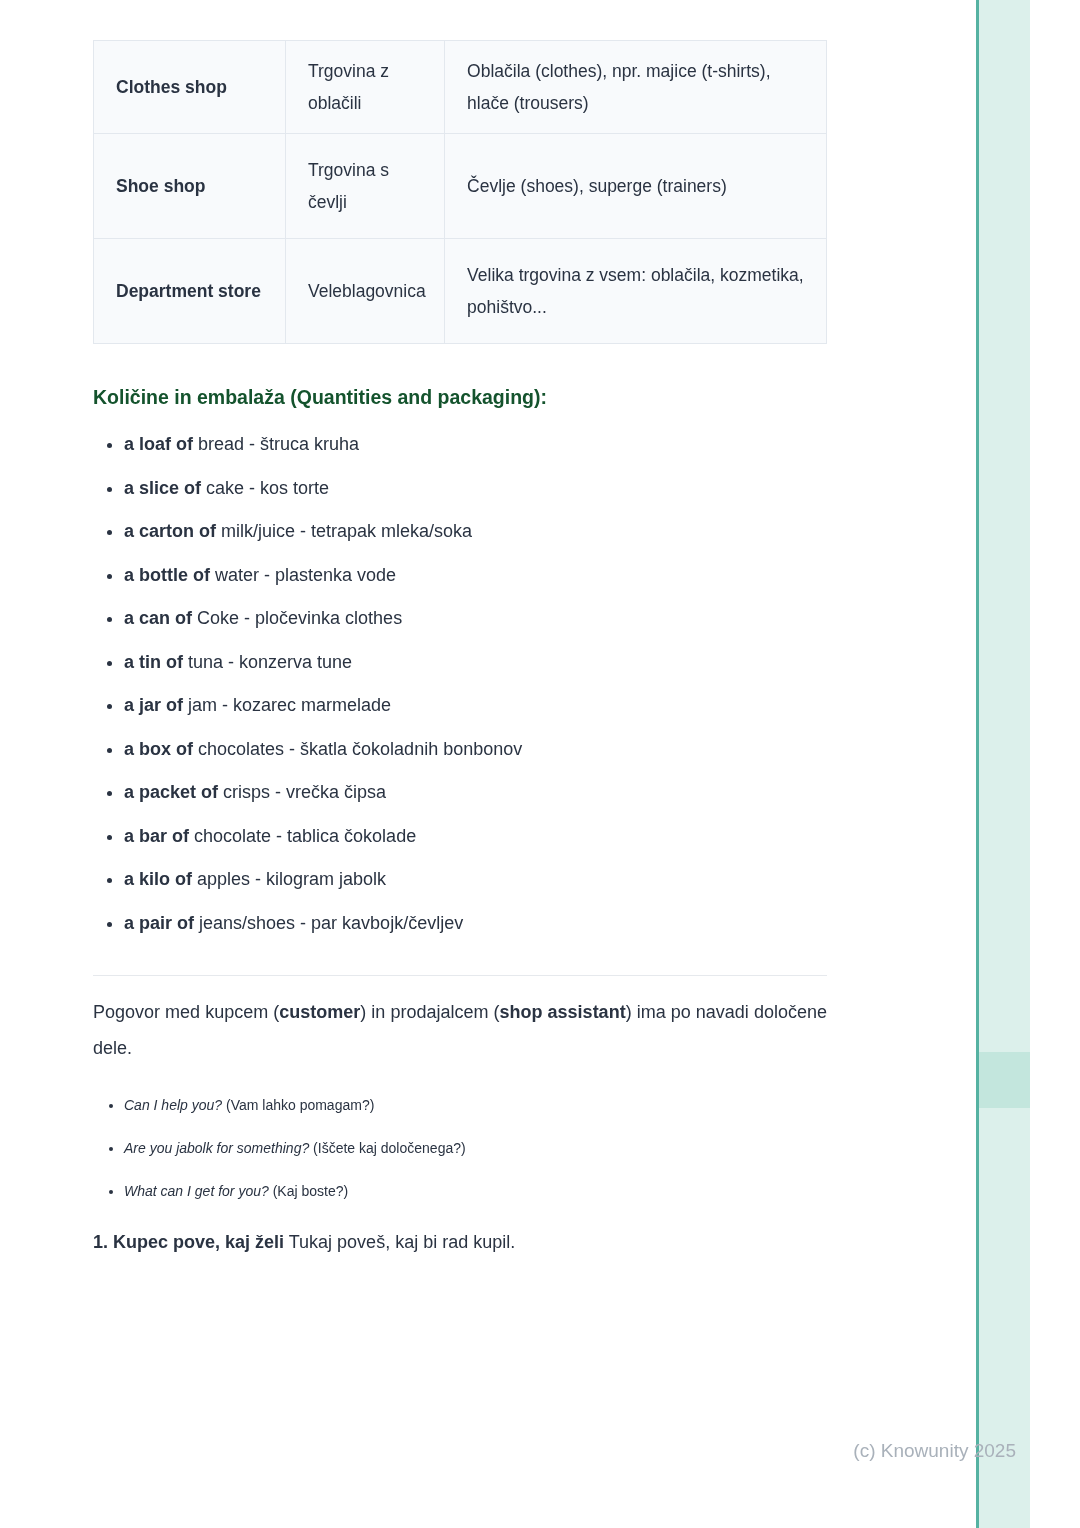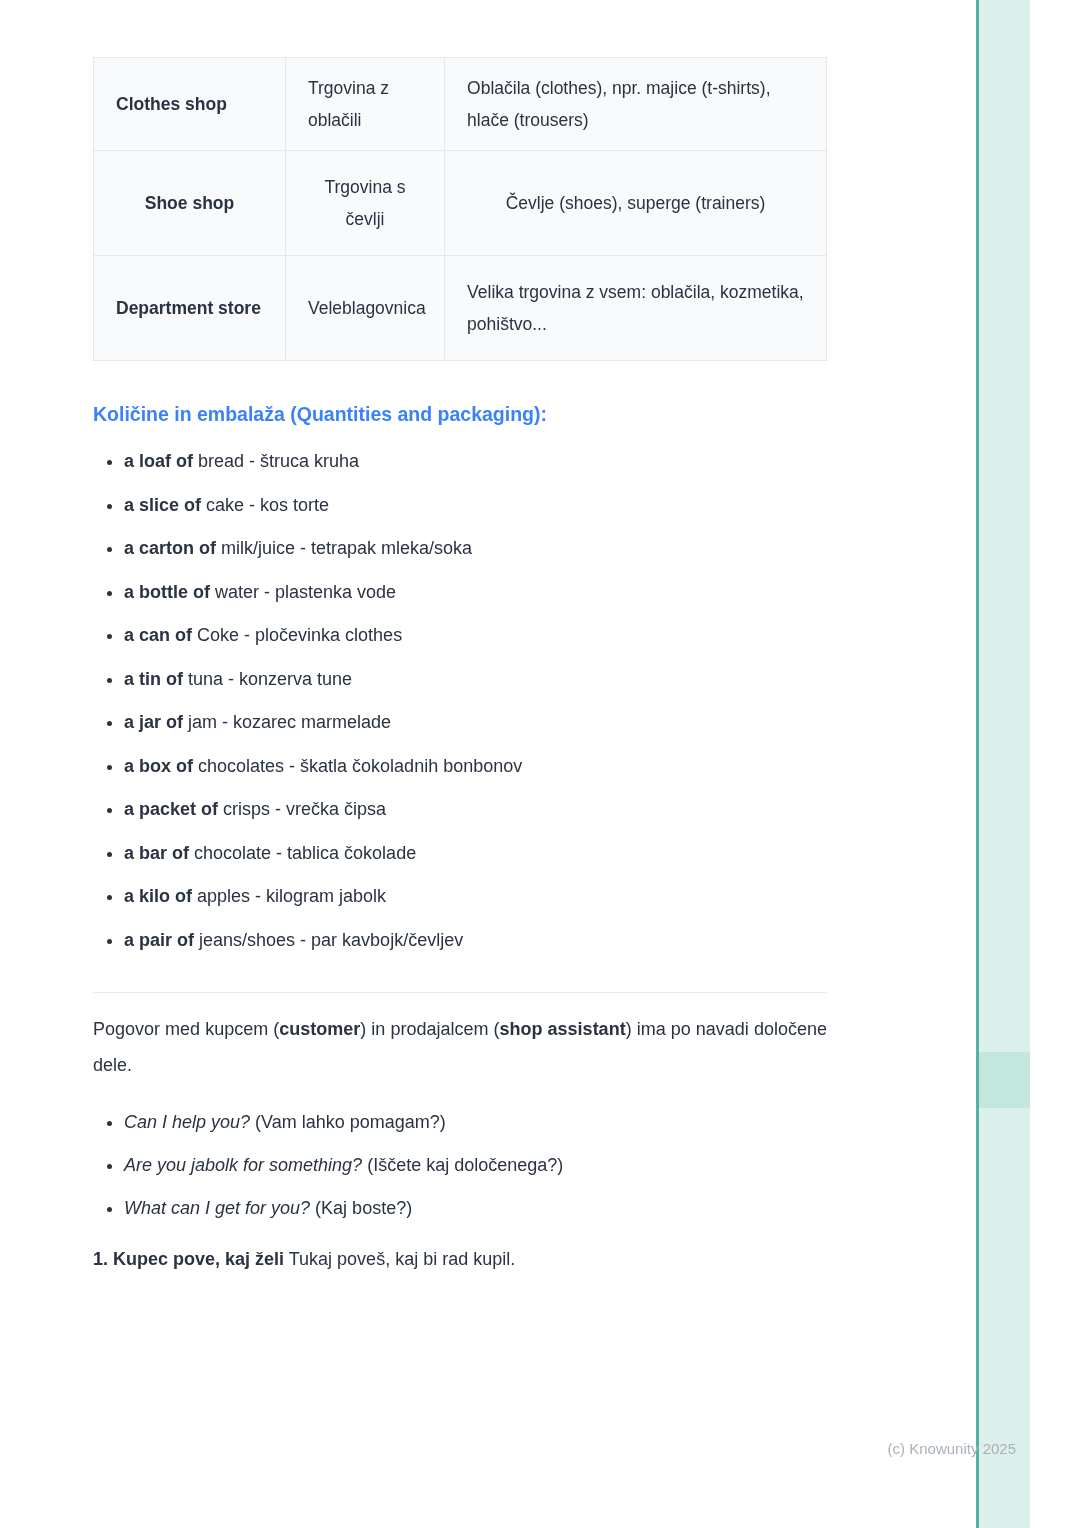--- a/index.html
+++ b/index.html
@@ -6,83 +6,83 @@
   html, body { background: #ffffff; }
   body {
     width: 1080px; height: 1528px;
     font-family: "Liberation Sans", "DejaVu Sans", sans-serif;
     color: #2a3342;
     position: relative;
     overflow: hidden;
   }
   .page { position: absolute; inset: 0; background: #ffffff; }
 
-  .content { position: absolute; left: 93px; top: 57px; width: 734px; }
+  .content { position: absolute; left: 93px; top: 40px; width: 734px; }
 
   
   table.shop-table { border-collapse: collapse; width: 100%; background: #f8fafc; table-layout: fixed; }
   .shop-table td {
     border: 1px solid #e3e8ee;
     padding: 14px 22px;
     font-size: 17.5px;
     line-height: 32px;
     vertical-align: middle;
     color: #2a3342;
   }
   .shop-table tr.r1 { height: 88px; }
-  .shop-table tr.r2 { height: 105px; text-align: center; }
+  .shop-table tr.r2 { height: 105px; }
   .shop-table tr.r3 { height: 105px; }
   td.c1 { width: 187px; font-weight: bold; }
   td.c2 { width: 155px; }
   td.c3 { width: 372px; }
 
   .section-heading {
     margin-top: 42px;
     font-size: 19.5px;
     font-weight: bold;
-    color: #3b82f6;
+    color: #14532d;
   }
 
   ul.qty { margin-top: 20px; padding-left: 31px; list-style: disc outside; }
   ul.qty li { font-size: 18px; line-height: 31px; margin-bottom: 12.5px; color: #2a3342; }
   .b { font-weight: bold; }
 
   hr.divider { border: none; border-top: 1px solid #e6e9ed; margin-top: 36px; }
 
   h1.teal {
     margin-top: 42px;
     font-size: 29px;
     font-weight: bold;
     color: #14b8a6;
     letter-spacing: 0.2px;
   }
 
   p.body-par { margin-top: 18px; font-size: 18px; line-height: 36px; text-align: justify; }
   p.step { margin-top: 28px; }
 
   ul.dialog { margin-top: 24px; padding-left: 31px; list-style: disc outside; }
-  ul.dialog li { font-size: 18px; line-height: 30px; margin-bottom: 13px; color: #2a3342; }
+  ul.dialog li { font-size: 14px; line-height: 30px; margin-bottom: 13px; color: #2a3342; }
   .i { font-style: italic; }
 
   
   .stripe {
     position: absolute; top: 0; right: 50px;
     width: 54px; height: 1528px;
     background: #dcf0eb;
     border-left: 3px solid #55b2a2;
   }
   .stripe .thumb {
     position: absolute; left: 0; top: 1052px;
     width: 100%; height: 56px;
     background: #c3e6dd;
   }
 
   .watermark {
     position: absolute; top: 1440px; right: 64px;
-    font-size: 15px; color: #a9b1ba;
+    font-size: 19px; color: #a9b1ba;
     white-space: nowrap;
     z-index: 2;
   }
 </style>
 </head>
 <body>
 
 <div class="page">
 
   <div class="content">

